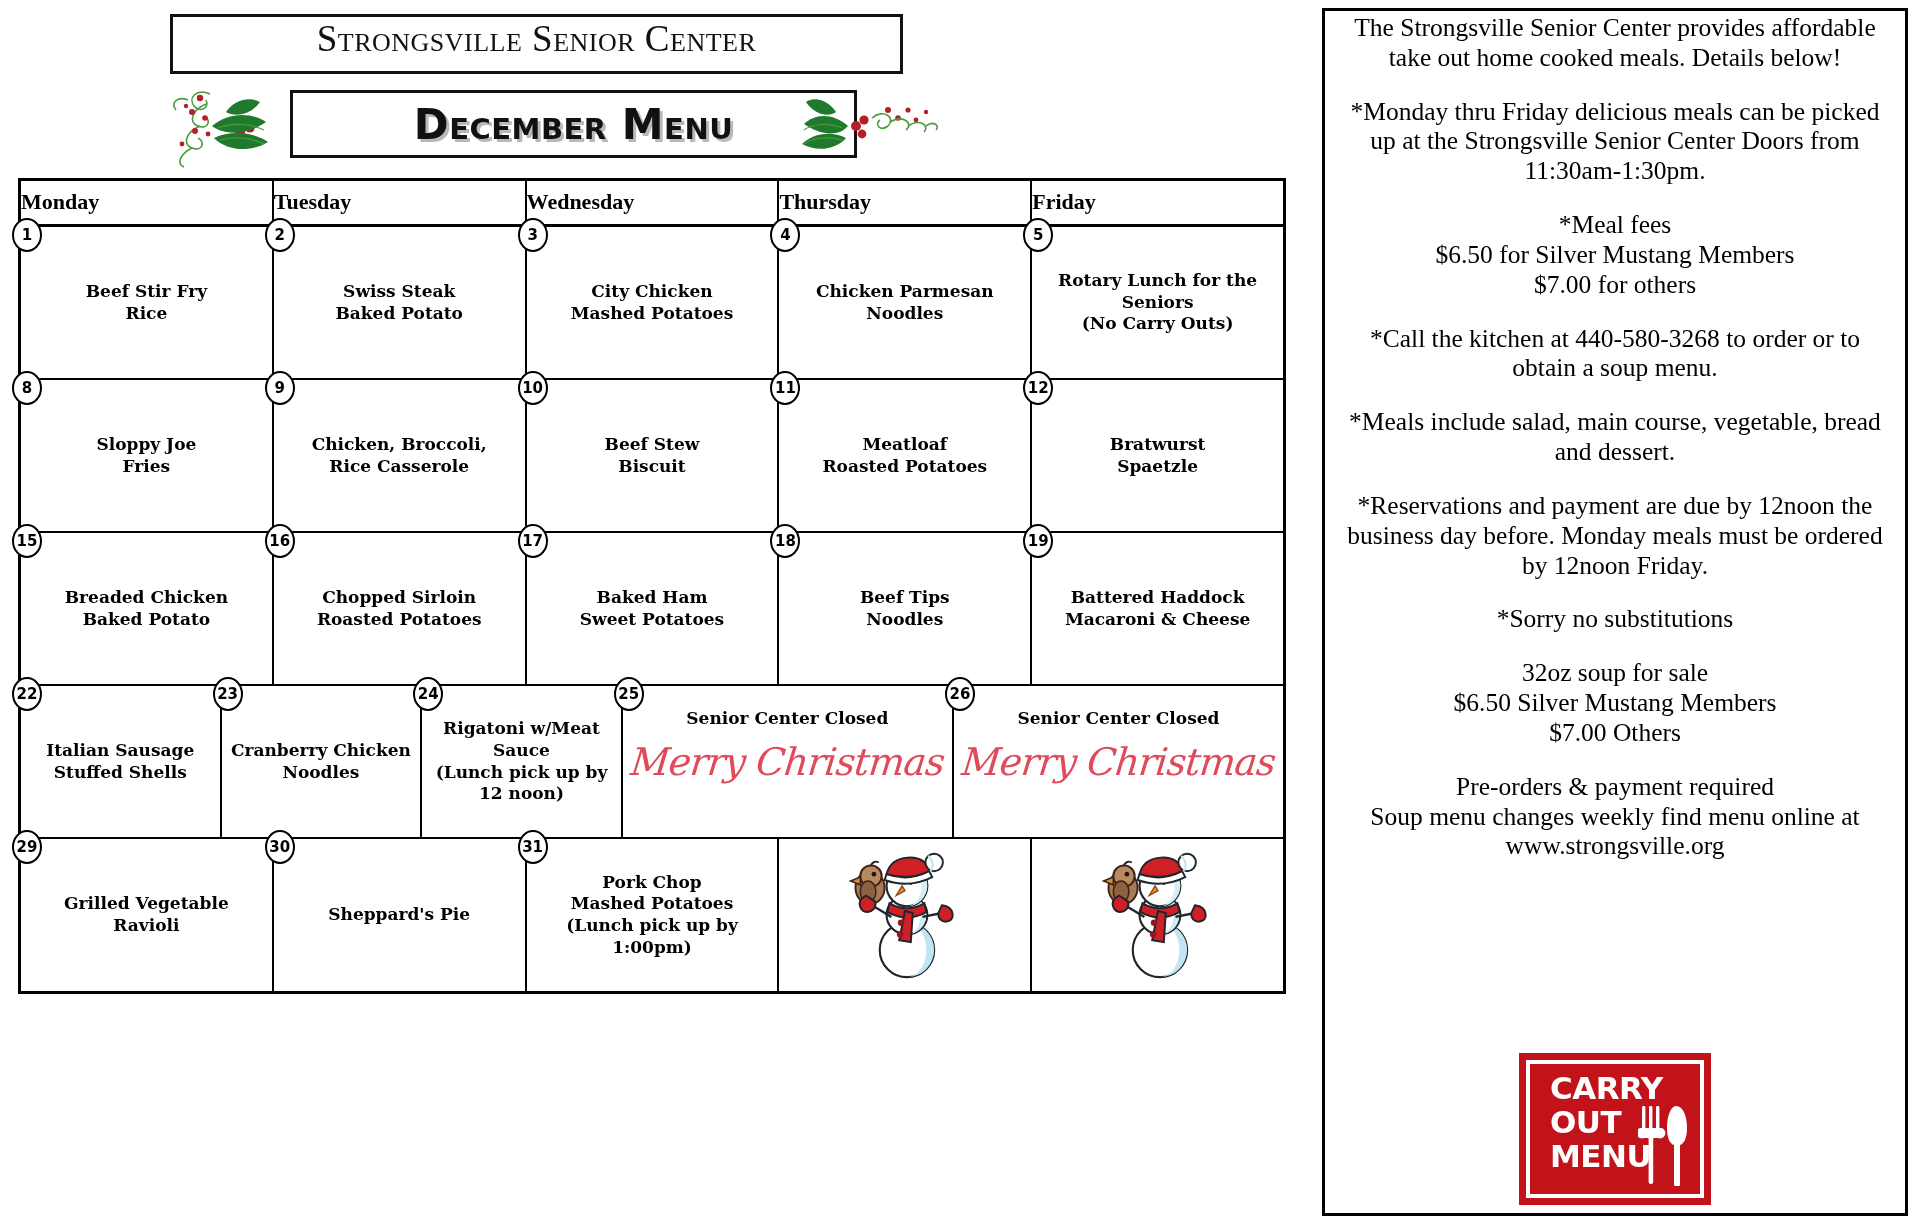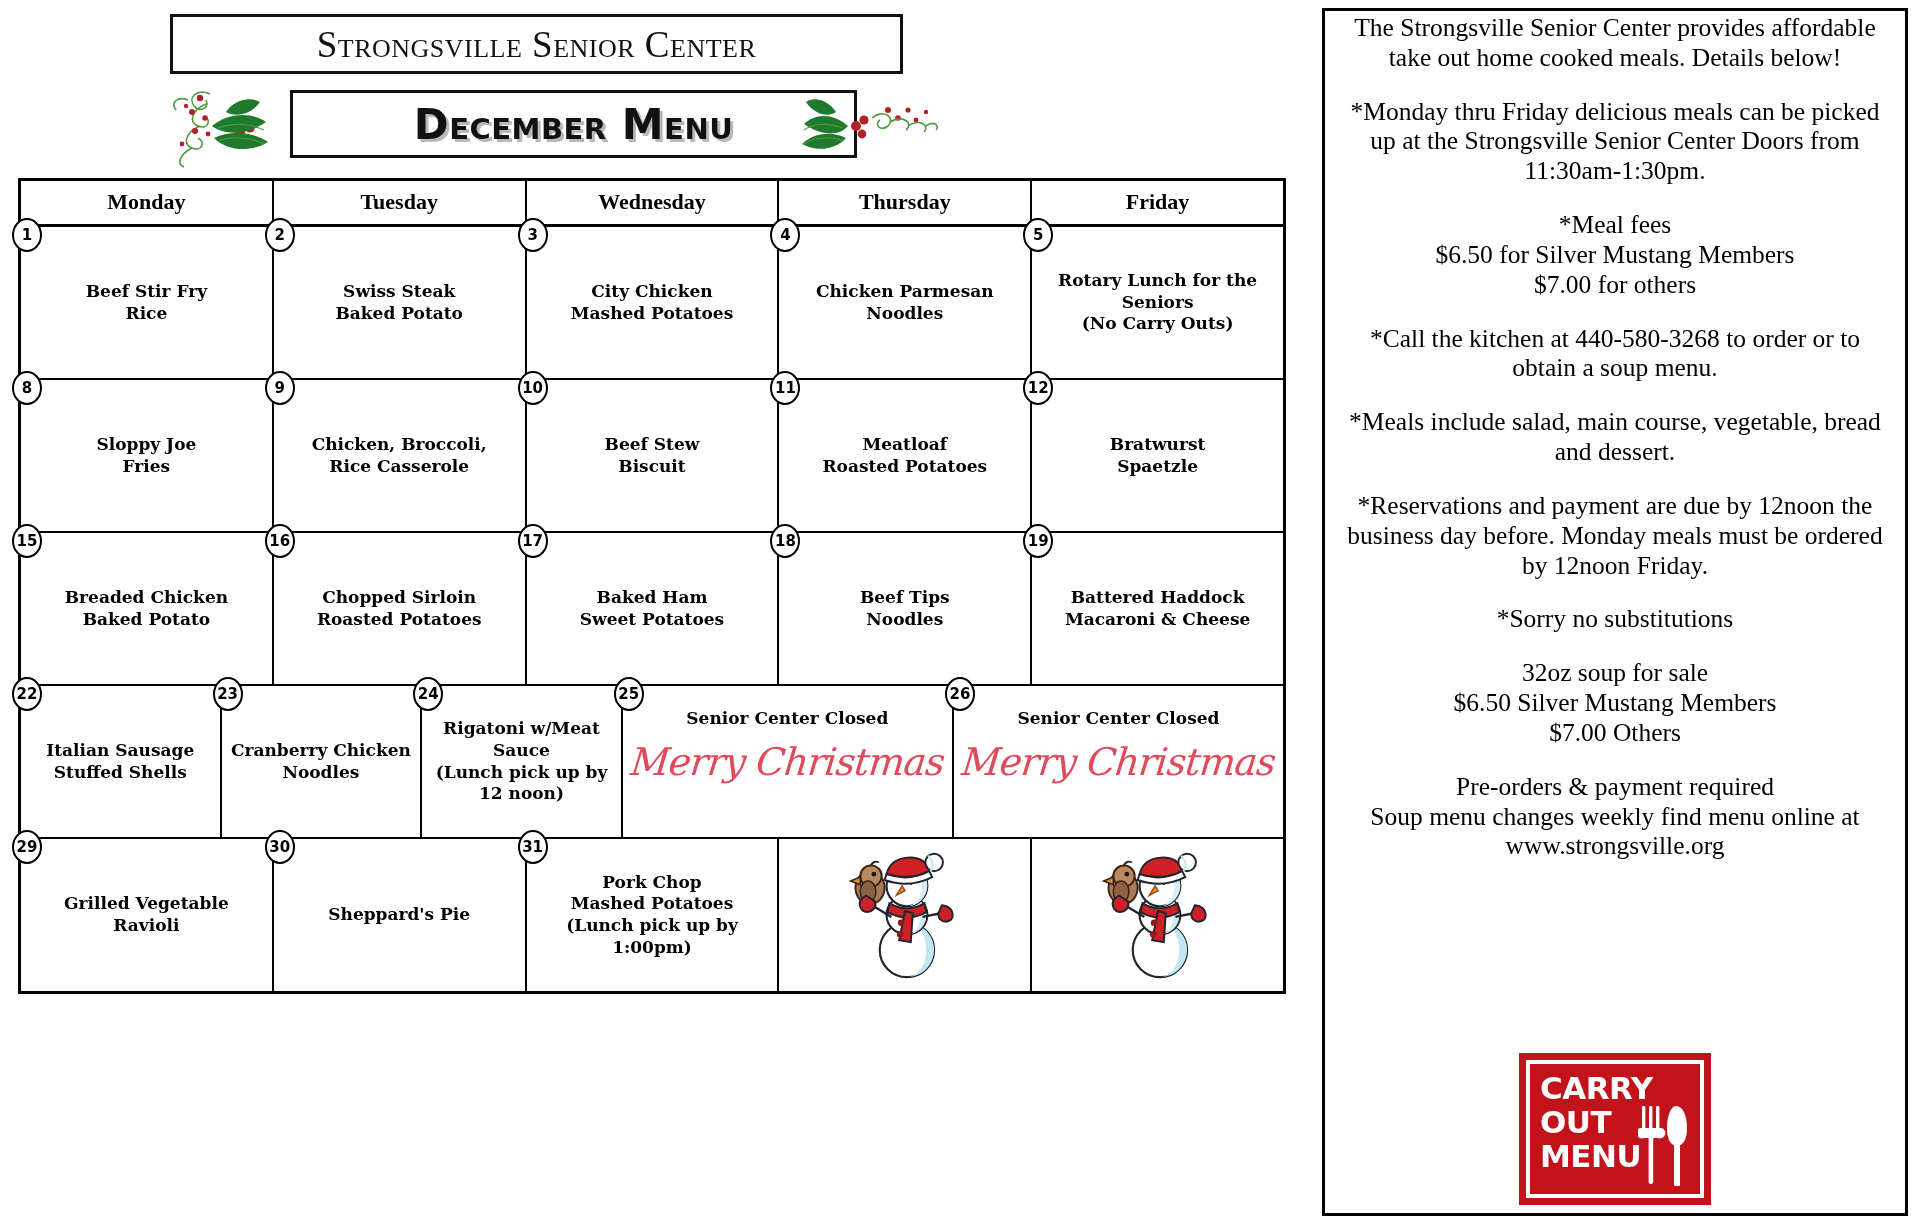--- a/index.html
+++ b/index.html
@@ -46,21 +46,20 @@
   }
   .title-box {
     position: absolute;
     left: 170px;
     top: 14px;
     width: 733px;
     height: 60px;
     border: 3px solid #111;
     box-sizing: border-box;
     display: flex;
-    align-items: center;
     justify-content: center;
     background: #fff;
   }
   .title-box .title-text {
     font-family: "Liberation Serif", "DejaVu Serif", serif;
     font-size: 37px;
     letter-spacing: 0.5px;
     font-variant: small-caps;
     text-transform: capitalize;
     color: #111;
@@ -108,21 +107,20 @@
     border: 3px solid #000;
     box-sizing: border-box;
     background: #fff;
   }
   .cal-head {
     display: flex;
     border-bottom: 3px solid #000;
   }
   .cal-head .dow {
     flex: 1 1 0;
-    text-align: center;
     font-family: "Liberation Serif", "DejaVu Serif", serif;
     font-weight: bold;
     font-size: 22px;
     padding: 8px 0 9px 0;
     border-right: 2px solid #000;
     color: #000;
   }
   .cal-head .dow:last-child { border-right: none; }
 
   .cal-row {
@@ -232,21 +230,21 @@
     background: #c2131b;
     padding: 7px;
     box-sizing: border-box;
   }
   .logo-inner {
     width: 100%;
     height: 100%;
     border: 4px solid #ffffff;
     box-sizing: border-box;
     position: relative;
-    padding: 8px 0 0 10px;
+    padding: 8px 0 0 20px;
   }
   .logo-line {
     font-family: "DejaVu Sans", sans-serif;
     font-weight: bold;
     color: #ffffff;
     font-size: 31px;
     line-height: 1.09;
     letter-spacing: -0.5px;
     text-align: left;
   }

